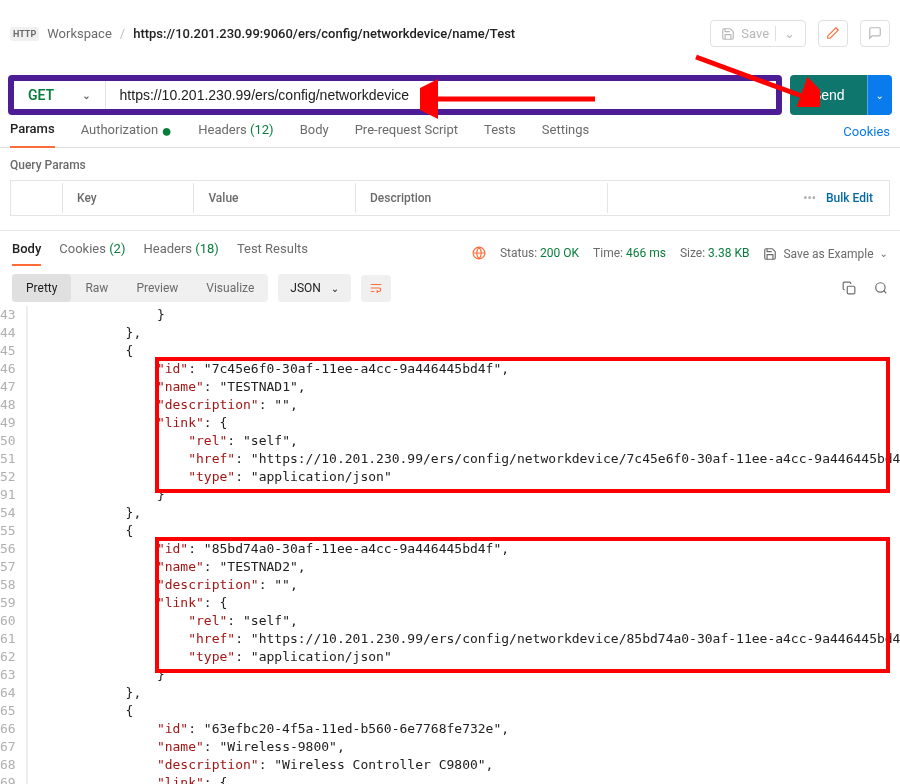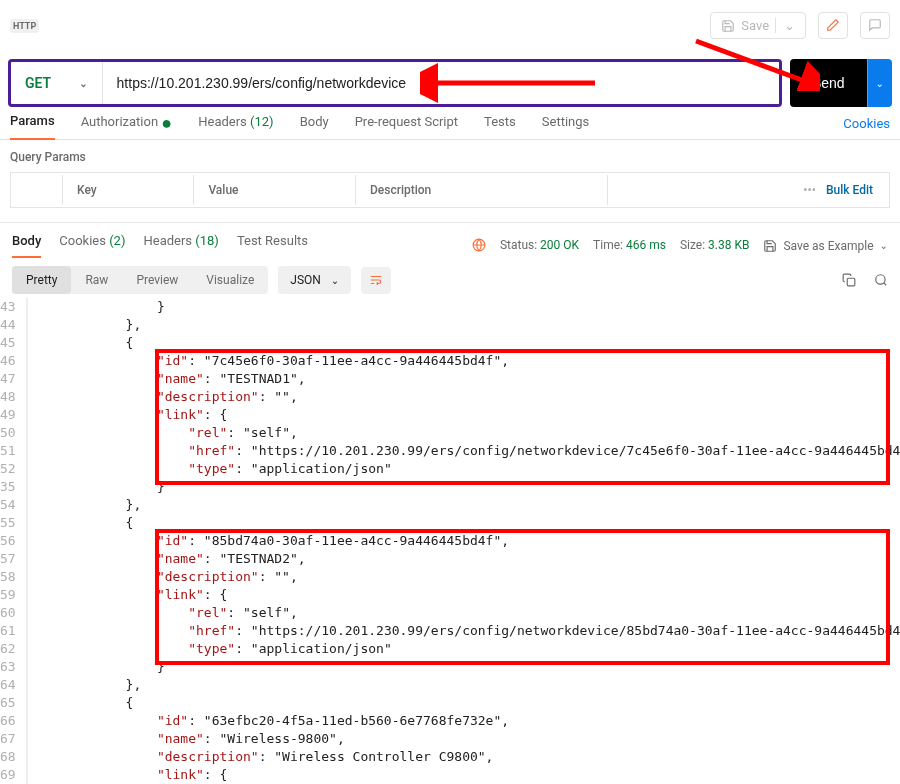--- a/index.html
+++ b/index.html
@@ -1,32 +1,32 @@
 <!DOCTYPE html>
 <html><head>
 <meta charset="utf-8">
 <style>
 * { box-sizing: border-box; margin: 0; padding: 0; }
 body { font-family: -apple-system, BlinkMacSystemFont, "Segoe UI", Roboto, Arial, sans-serif; font-size: 13px; color: #212121; background: #fff; width: 900px; }
-.breadcrumb-row { display: flex; align-items: center; padding: 12px 10px; gap: 8px; }
+.breadcrumb-row { display: flex; align-items: center; padding: 20px 10px; gap: 8px; }
 .http-icon { font-size: 9px; font-weight: 700; color: #6b6b6b; background: #f0f0f0; border-radius: 3px; padding: 2px 3px; }
 .breadcrumb { color: #6b6b6b; font-size: 13px; display: flex; gap: 8px; align-items: center; }
 .breadcrumb .sep { color: #c0c0c0; }
 .breadcrumb .path { color: #212121; font-weight: 500; }
 .top-actions { margin-left: auto; display: flex; gap: 12px; align-items: center; }
 .save-btn { display: flex; align-items: center; gap: 6px; border: 1px solid #e0e0e0; border-radius: 4px; padding: 5px 10px; color: #b8b8b8; cursor: default; font-size: 13px; }
 .save-btn .chev { border-left: 1px solid #e0e0e0; padding-left: 8px; }
 .icon-btn { border: 1px solid #e0e0e0; border-radius: 4px; padding: 5px 7px; color: #6b6b6b; }
 .request-row { display: flex; padding: 0 8px; gap: 8px; align-items: stretch; margin-top: 8px; }
-.method-url { flex: 1; display: flex; border: 3px solid #4c1d95; border-radius: 4px; overflow: hidden; height: 48px; }
+.method-url { flex: 1; display: flex; border: 6px solid #4c1d95; border-radius: 4px; overflow: hidden; height: 40px; }
 .method-sel { display: flex; align-items: center; gap: 28px; padding: 0 14px; color: #0a7d3c; font-weight: 600; font-size: 14px; border-right: 1px solid #e4e4e4; }
 .method-sel .chev { color: #6b6b6b; font-size: 10px; }
 .url-input { flex: 1; border: none; padding: 0 14px; font-size: 14px; color: #212121; outline: none; }
 .send-wrap { display: flex; }
-.send-btn { background: #000000; color: #fff; border: none; padding: 0 22px; font-size: 14px; font-weight: 500; border-radius: 4px 0 0 4px; }
+.send-btn { background: #0f766e; color: #fff; border: none; padding: 0 22px; font-size: 14px; font-weight: 500; border-radius: 4px 0 0 4px; }
 .send-chev { background: #097bed; color: #fff; border: none; border-left: 1px solid rgba(255,255,255,0.3); padding: 0 8px; border-radius: 0 4px 4px 0; font-size: 10px; }
 .tabs-row { display: flex; padding: 0 10px; gap: 26px; border-bottom: 1px solid #e0e0e0; align-items: center; }
 .tab { padding: 6px 0 10px 0; color: #6b6b6b; font-size: 13px; cursor: pointer; }
 .tab.active { color: #212121; font-weight: 500; border-bottom: 2px solid #ff6c37; margin-bottom: -1px; }
 .tab-badge { color: #0a7d3c; }
 .tab-dot { color: #0a7d3c; font-size: 18px; line-height: 0; vertical-align: middle; }
 .cookies-link { margin-left: auto; color: #097bed; font-size: 13px; }
 .qparams-label { padding: 10px 10px 8px 10px; color: #6b6b6b; font-size: 12px; font-weight: 500; }
 .qparams-table { width: calc(100% - 20px); margin: 0 10px; border: 1px solid #e4e4e4; }
 .qparams-table th { text-align: left; font-weight: 500; color: #6b6b6b; font-size: 12px; padding: 8px 12px; border-right: 1px solid #e4e4e4; }
@@ -55,20 +55,25 @@
 .code .p { color: #212121; }
 .hlbox { position: absolute; border: 4px solid #ff0000; pointer-events: none; }
 .arrow { position: absolute; pointer-events: none; }
 svg.icon { width: 14px; height: 14px; vertical-align: -2px; }
 </style>
 </head>
 <body>
 
 <div class="breadcrumb-row">
   <span class="http-icon">HTTP</span>
+  <div class="breadcrumb">
+    <span>Workspace</span>
+    <span class="sep">/</span>
+    <span class="path">https://10.201.230.99:9060/ers/config/networkdevice/name/Test</span>
+  </div>
   <div class="top-actions">
     <div class="save-btn">
       <svg class="icon" viewBox="0 0 24 24" fill="none" stroke="#b8b8b8" stroke-width="2">
           <path d="M19 21H5a2 2 0 01-2-2V5a2 2 0 012-2h11l5 5v11a2 2 0 01-2 2z"></path>
           <path d="M17 21v-8H7v8M7 3v5h8"></path>
         </svg>
       <span>Save</span>
       <span class="chev">⌄</span>
     </div>
     <div class="icon-btn">
@@ -206,21 +211,21 @@
       <div>43</div>
       <div>44</div>
       <div>45</div>
       <div>46</div>
       <div>47</div>
       <div>48</div>
       <div>49</div>
       <div>50</div>
       <div>51</div>
       <div>52</div>
-      <div>35</div>
+      <div>91</div>
       <div>54</div>
       <div>55</div>
       <div>56</div>
       <div>57</div>
       <div>58</div>
       <div>59</div>
       <div>60</div>
       <div>61</div>
       <div>62</div>
       <div>63</div>

